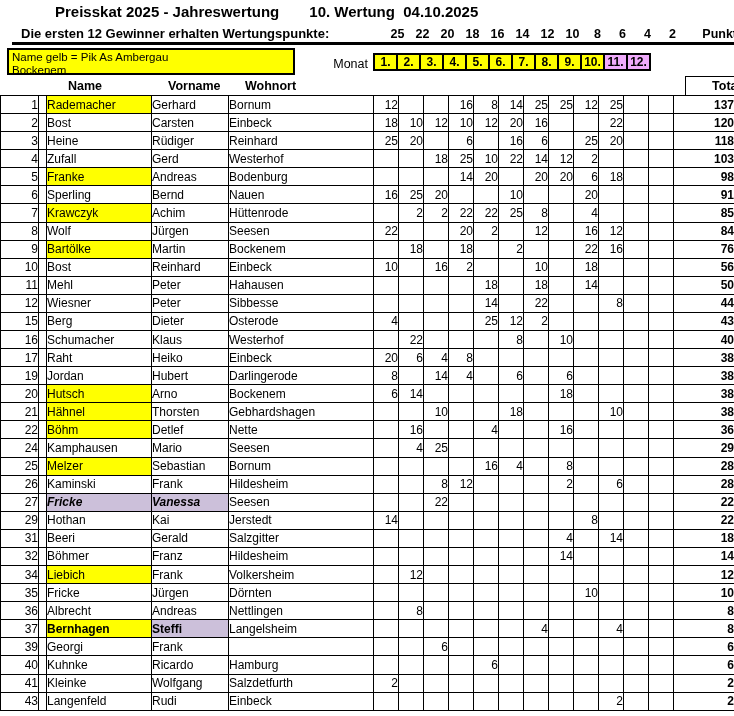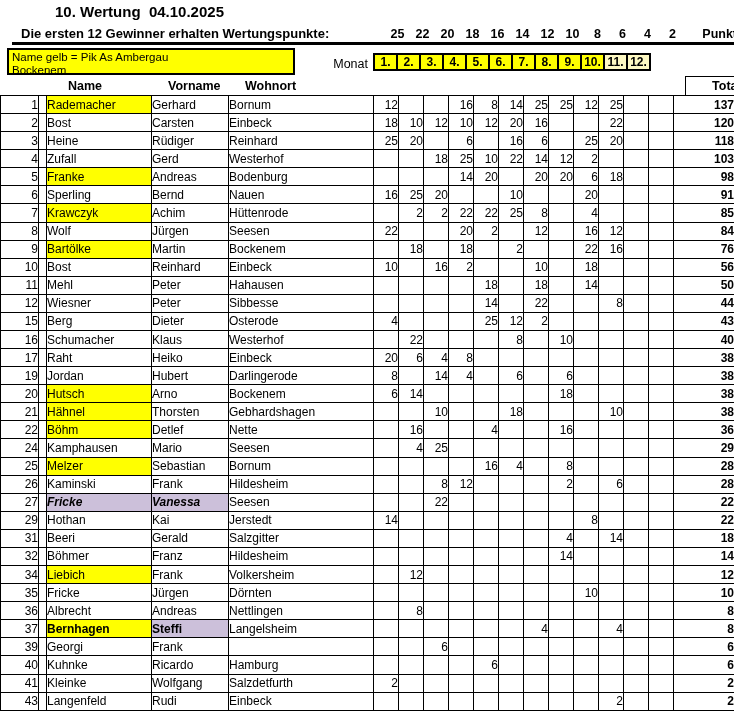--- a/index.html
+++ b/index.html
@@ -18,21 +18,21 @@
   .pt{font-weight:bold;font-size:12.5px;text-align:center;}
   .points-suffix{grid-column:18;font-weight:bold;font-size:12.5px;text-align:right;padding-right:2px;}
   
   .mid{position:absolute;top:48px;left:0;width:734px;height:28px;}
   .legend{position:absolute;left:7px;top:0;width:288px;height:27px;box-sizing:border-box;
     border:2px solid #000;background:var(--yellow);font-size:11.5px;line-height:12.5px;padding:1px 0 0 3px;}
   .monat-label{position:absolute;left:280px;top:9px;width:88px;text-align:right;
     font-weight:normal;font-size:12.5px;}
   .months{position:absolute;left:373px;top:5px;display:flex;}
   .mbox{width:25px;height:18px;box-sizing:border-box;border:2px solid #000;margin-left:-2px;
-    font-weight:bold;font-size:12px;text-align:center;line-height:15px;background:#fef9c3;}
+    font-weight:bold;font-size:12px;text-align:center;line-height:15px;background:#f0abfc;}
   .mbox:first-child{margin-left:0;}
   .mbox.hl{background:var(--yellow);}
   
   .colhead{position:absolute;top:76px;left:0;width:734px;height:19px;align-items:center;
     font-weight:bold;font-size:12.5px;}
   .colhead .h-name{grid-column:3;padding-left:10px;}
   .colhead .h-vorname{grid-column:4;padding-left:5px;}
   .colhead .h-wohnort{grid-column:5;padding-left:5px;}
   .colhead .h-total{grid-column:18;text-align:right;padding-right:4px;height:19px;line-height:19px;
     box-sizing:border-box;border:1px solid #000;border-bottom:none;}
@@ -49,20 +49,21 @@
   .bg-purple{background:var(--purple);}
   .em-bold{font-weight:bold;}
   .em-bolditalic{font-weight:bold;font-style:italic;}
 </style>
 </head>
 <body>
 
 <div class="sheet">
 
   <div class="titlebar">
+    <span>Preisskat 2025 - Jahreswertung</span>
     <span>10. Wertung  04.10.2025</span>
   </div>
 
   <div class="gridrow points-row">
     <div class="points-label">Die ersten 12 Gewinner erhalten Wertungspunkte:</div>
 
     <div class="pt" style="grid-column: 6;">25</div>
       <div class="pt" style="grid-column: 7;">22</div>
       <div class="pt" style="grid-column: 8;">20</div>
       <div class="pt" style="grid-column: 9;">18</div>

